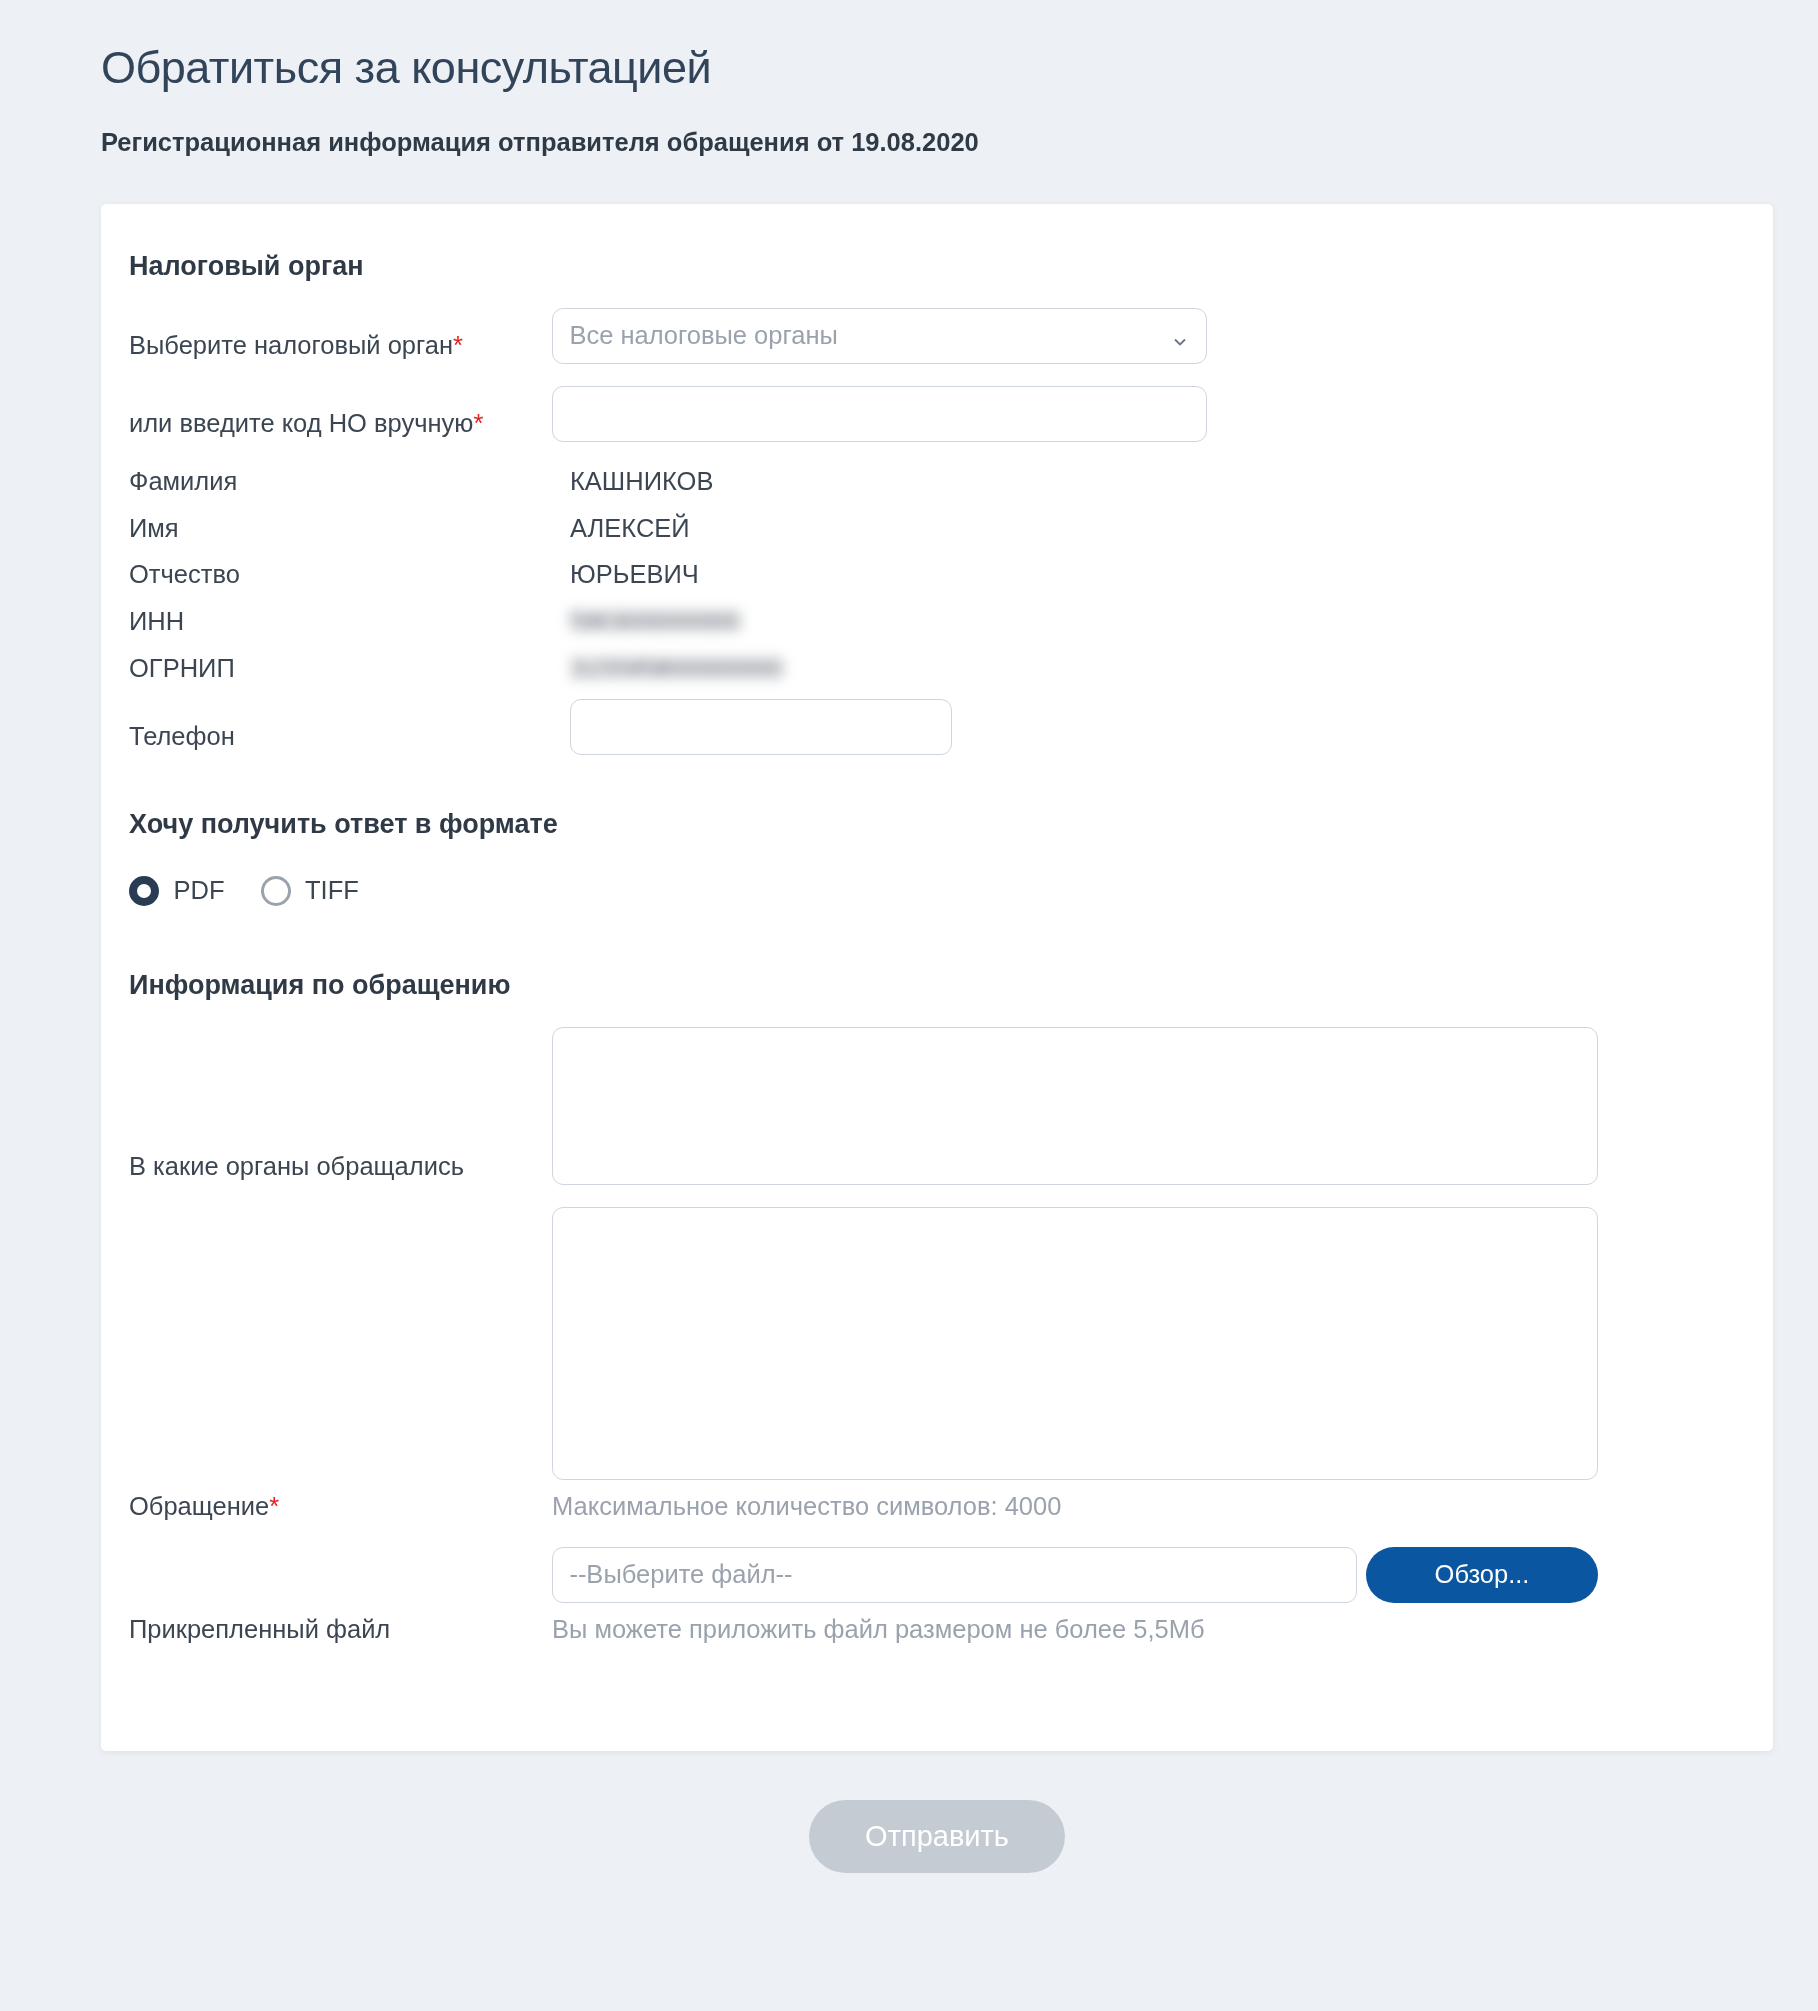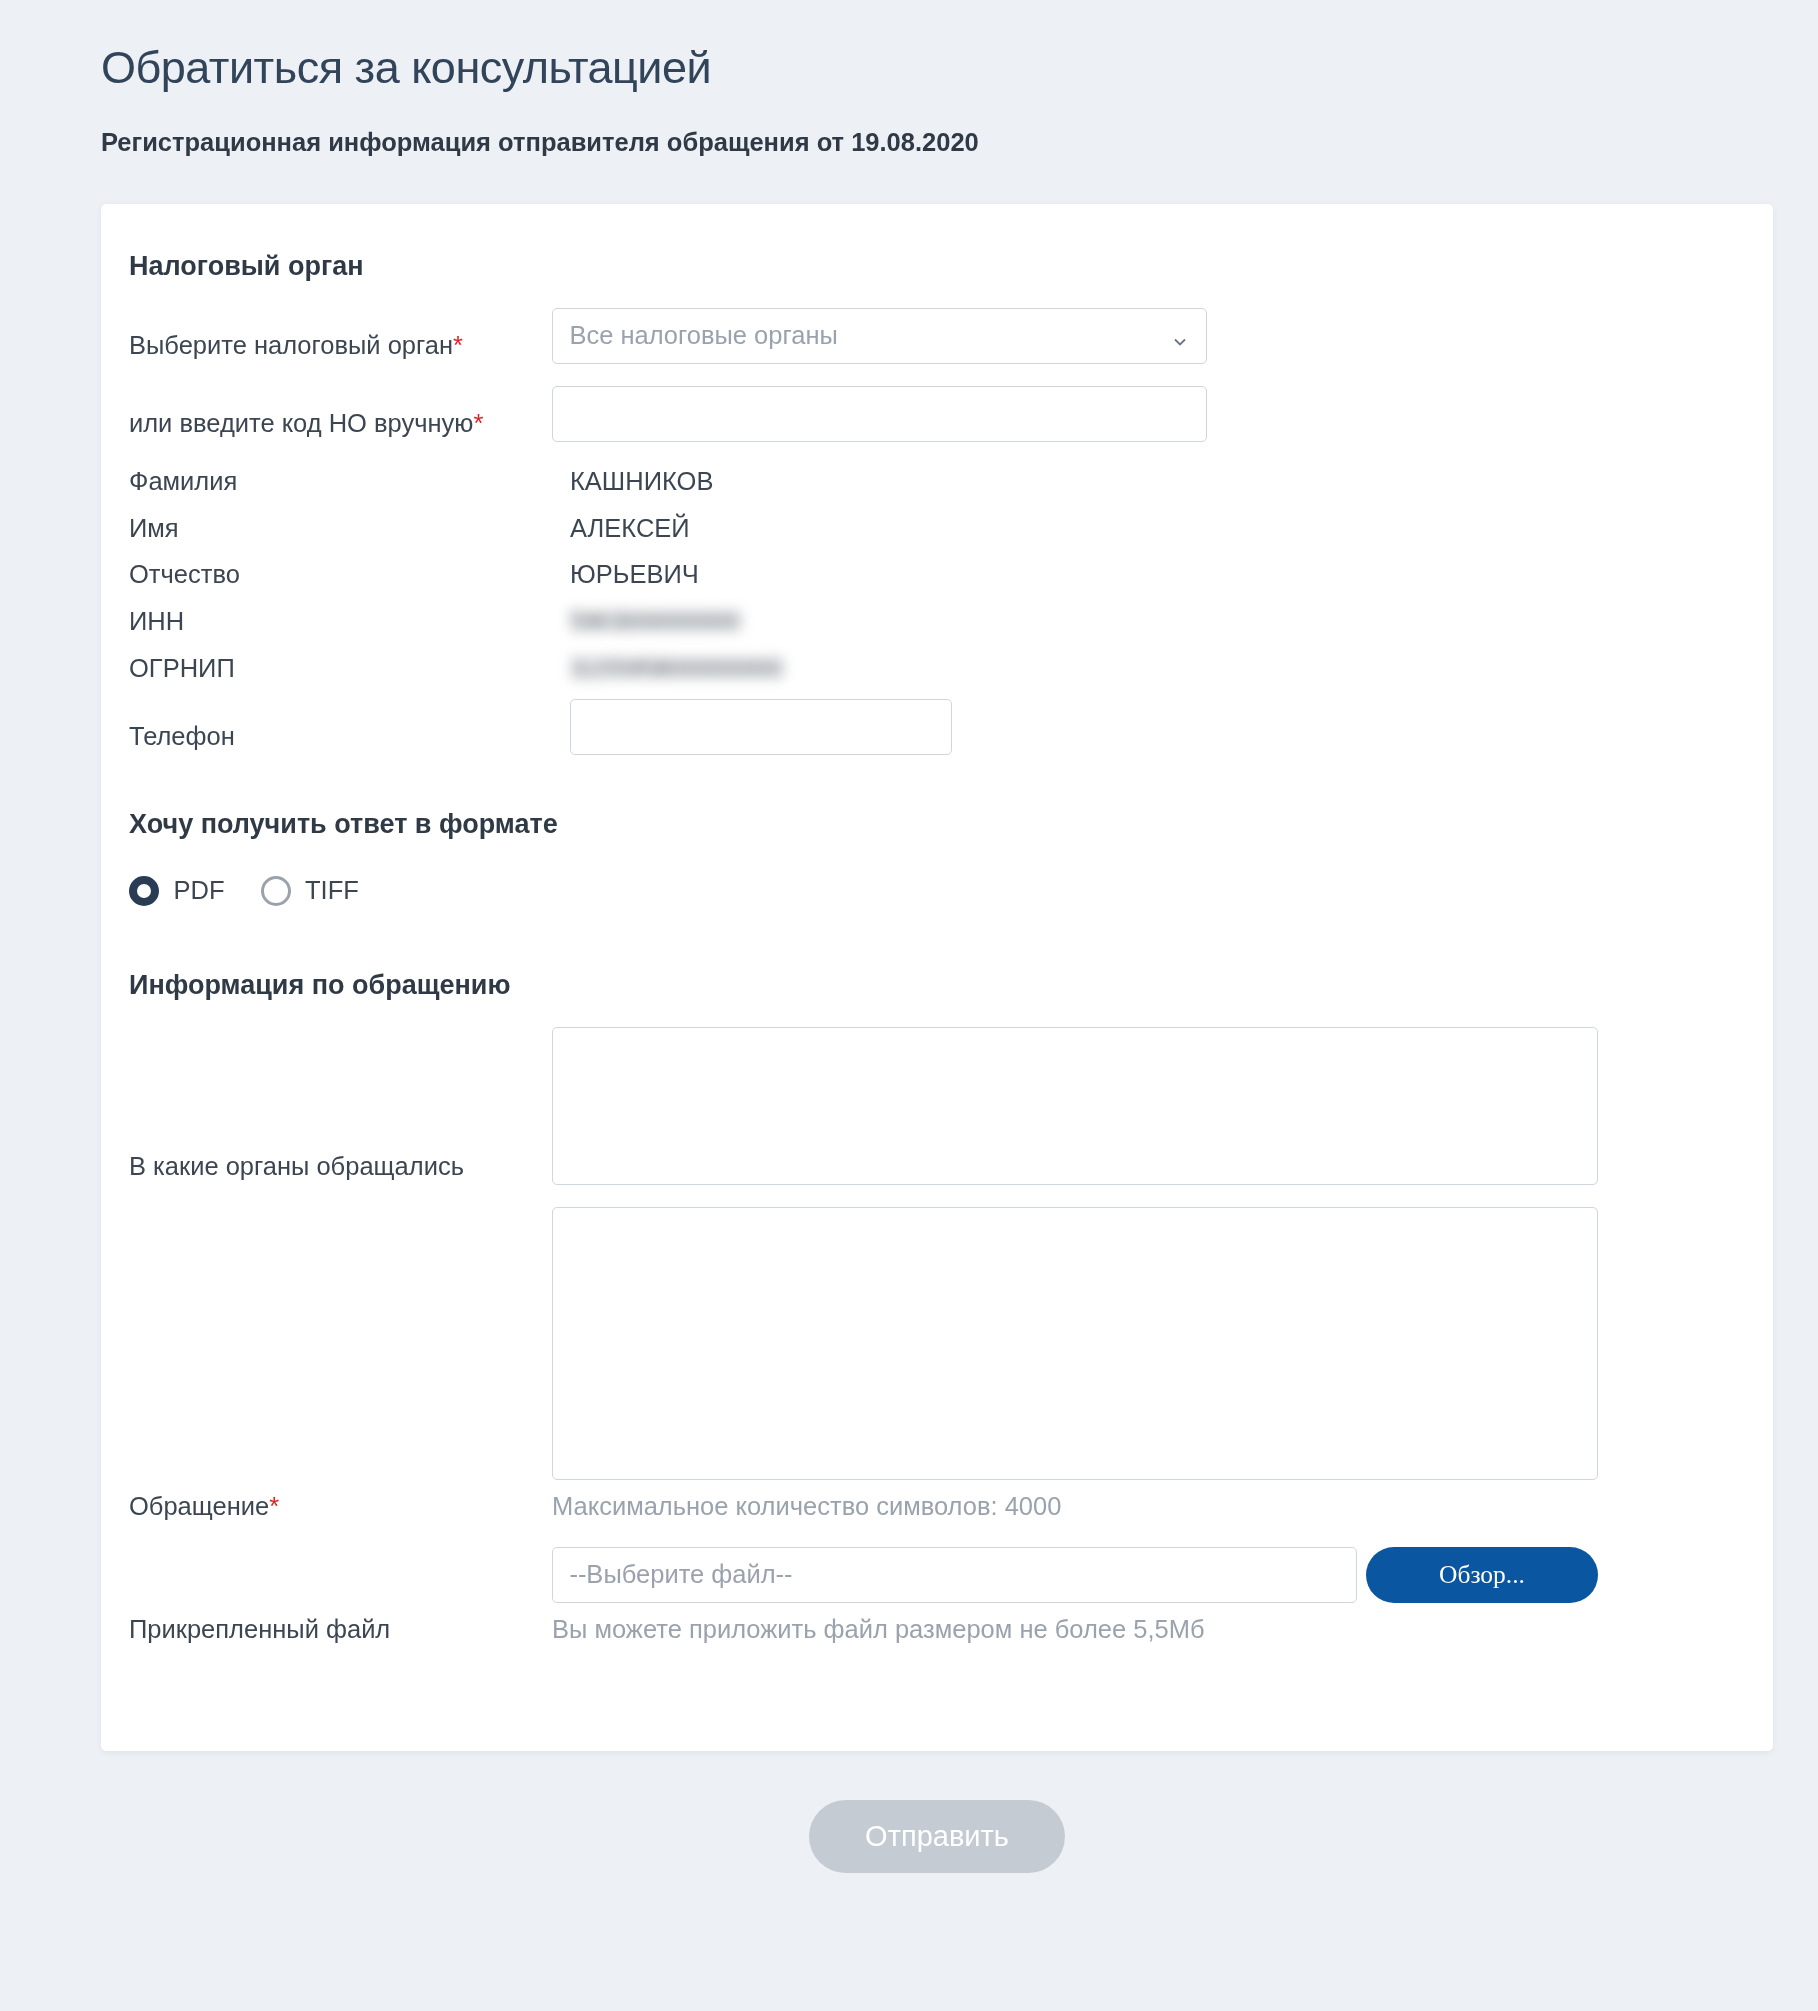--- a/index.html
+++ b/index.html
@@ -63,21 +63,21 @@
     color: #3c4652;
     font-weight: 400;
   }
   .field-value-col.read-only {
     padding-top: 0;
   }
   .req { color: #e02424; }
   .text-input, .select-input, .textarea-input, .file-display {
     width: 100%;
     border: 0.9px solid #cfd6de;
-    border-radius: 5px;
+    border-radius: 11px;
     font-size: 25.5px;
     color: #3c4652;
     font-family: inherit;
     background: #fff;
   }
   .select-input {
     height: 56px;
     padding: 9px 45px 9px 16.4px;
     color: #9aa2ad;
     width: 655px;
@@ -157,21 +157,21 @@
   .browse-btn {
     width: 232px;
     height: 56px;
     background: #0b56a0;
     color: #ffffff;
     border: none;
     border-radius: 28px;
     font-size: 25.5px;
     font-weight: 500;
     cursor: pointer;
-    font-family: Liberation Serif, serif;
+    font-family: Liberation Sans, sans-serif;
   }
   .submit-wrap {
     display: flex;
     justify-content: center;
   }
   .submit-btn {
     background: #c4cbd3;
     color: #ffffff;
     border: none;
     border-radius: 38px;

